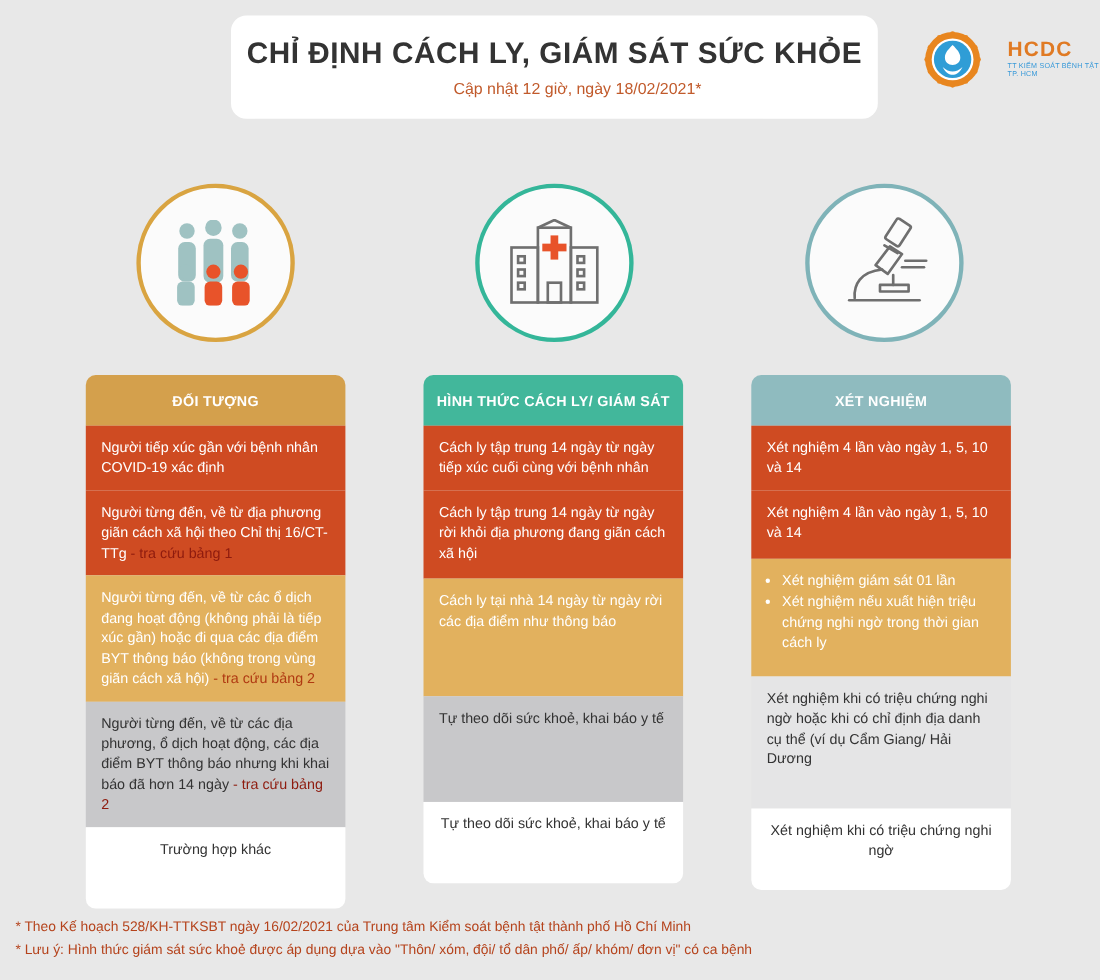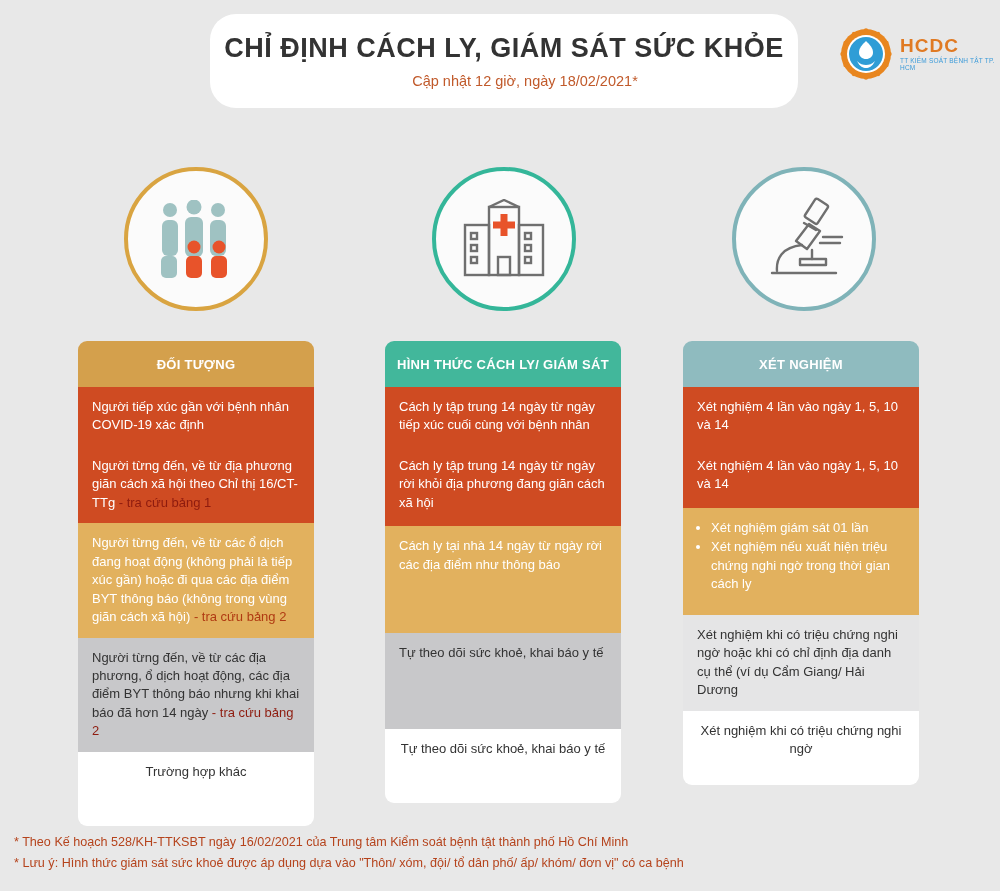--- a/index.html
+++ b/index.html
@@ -8,36 +8,36 @@
     background: #e8e8e8;
     font-family: "Liberation Sans", sans-serif;
     overflow: hidden;
   }
   .page { position: relative; width: 1000px; height: 891px; }
 
   
   .header-card {
     position: absolute; left: 210px; top: 14px;
     width: 588px; height: 94px;
-    background: #ffffff; border-radius: 26px;
+    background: #ffffff; border-radius: 14px;
     display: flex; flex-direction: column;
     align-items: center; justify-content: center;
   }
   .header-title {
     font-size: 27px; font-weight: bold; color: #333333;
     letter-spacing: 0.5px; text-align: center;
   }
   .header-sub {
     margin-top: 9px; font-size: 14.5px; color: #c15a2b; margin-left: 42px;
   }
 
   
   .logo-wrap {
     position: absolute; left: 840px; top: 28px;
-    display: flex; align-items: center; gap: 8px;
+    display: flex; align-items: center; gap: 24px;
   }
   .logo-mark { width: 52px; height: 52px; }
   .logo-text { display: flex; flex-direction: column; line-height: 1.05; }
   .logo-name { font-size: 19px; font-weight: bold; color: #e07a23; letter-spacing: 1px; }
   .logo-tag { font-size: 6.5px; color: #3a9ad9; letter-spacing: 0.2px; margin-top: 2px; }
 
   
   .circle {
     position: absolute; width: 144px; height: 144px;
     border-radius: 50%; background: #fbfbfb;
@@ -215,21 +215,21 @@
   <div class="col col3">
     <div class="col-head h3">XÉT NGHIỆM</div>
     <div class="cell dark"><span>Xét nghiệm 4 lần vào ngày 1, 5, 10 và 14</span></div>
     <div class="cell dark" style="padding-bottom:14px"><span>Xét nghiệm 4 lần vào ngày 1, 5, 10 và 14</span></div>
     <div class="cell mid" style="height:107px">
       <ul>
         <li>Xét nghiệm giám sát 01 lần</li>
         <li>Xét nghiệm nếu xuất hiện triệu chứng nghi ngờ trong thời gian cách ly</li>
       </ul>
     </div>
-    <div class="cell pale" style="height:96px"><span>Xét nghiệm khi có triệu chứng nghi ngờ hoặc khi có chỉ định địa danh cụ thể (ví dụ Cẩm Giang/ Hải Dương</span></div>
+    <div class="cell pale" style="height:120px"><span>Xét nghiệm khi có triệu chứng nghi ngờ hoặc khi có chỉ định địa danh cụ thể (ví dụ Cẩm Giang/ Hải Dương</span></div>
     <div class="cell white last" style="height:74px"><span>Xét nghiệm khi có triệu chứng nghi ngờ</span></div>
   </div>
 
   <div class="notes">
     <div class="note">* Theo Kế hoạch 528/KH-TTKSBT ngày 16/02/2021 của Trung tâm Kiểm soát bệnh tật thành phố Hồ Chí Minh</div>
     <div class="note">* Lưu ý: Hình thức giám sát sức khoẻ được áp dụng dựa vào "Thôn/ xóm, đội/ tổ dân phố/ ấp/ khóm/ đơn vị" có ca bệnh</div>
   </div>
 
 </div>
 

